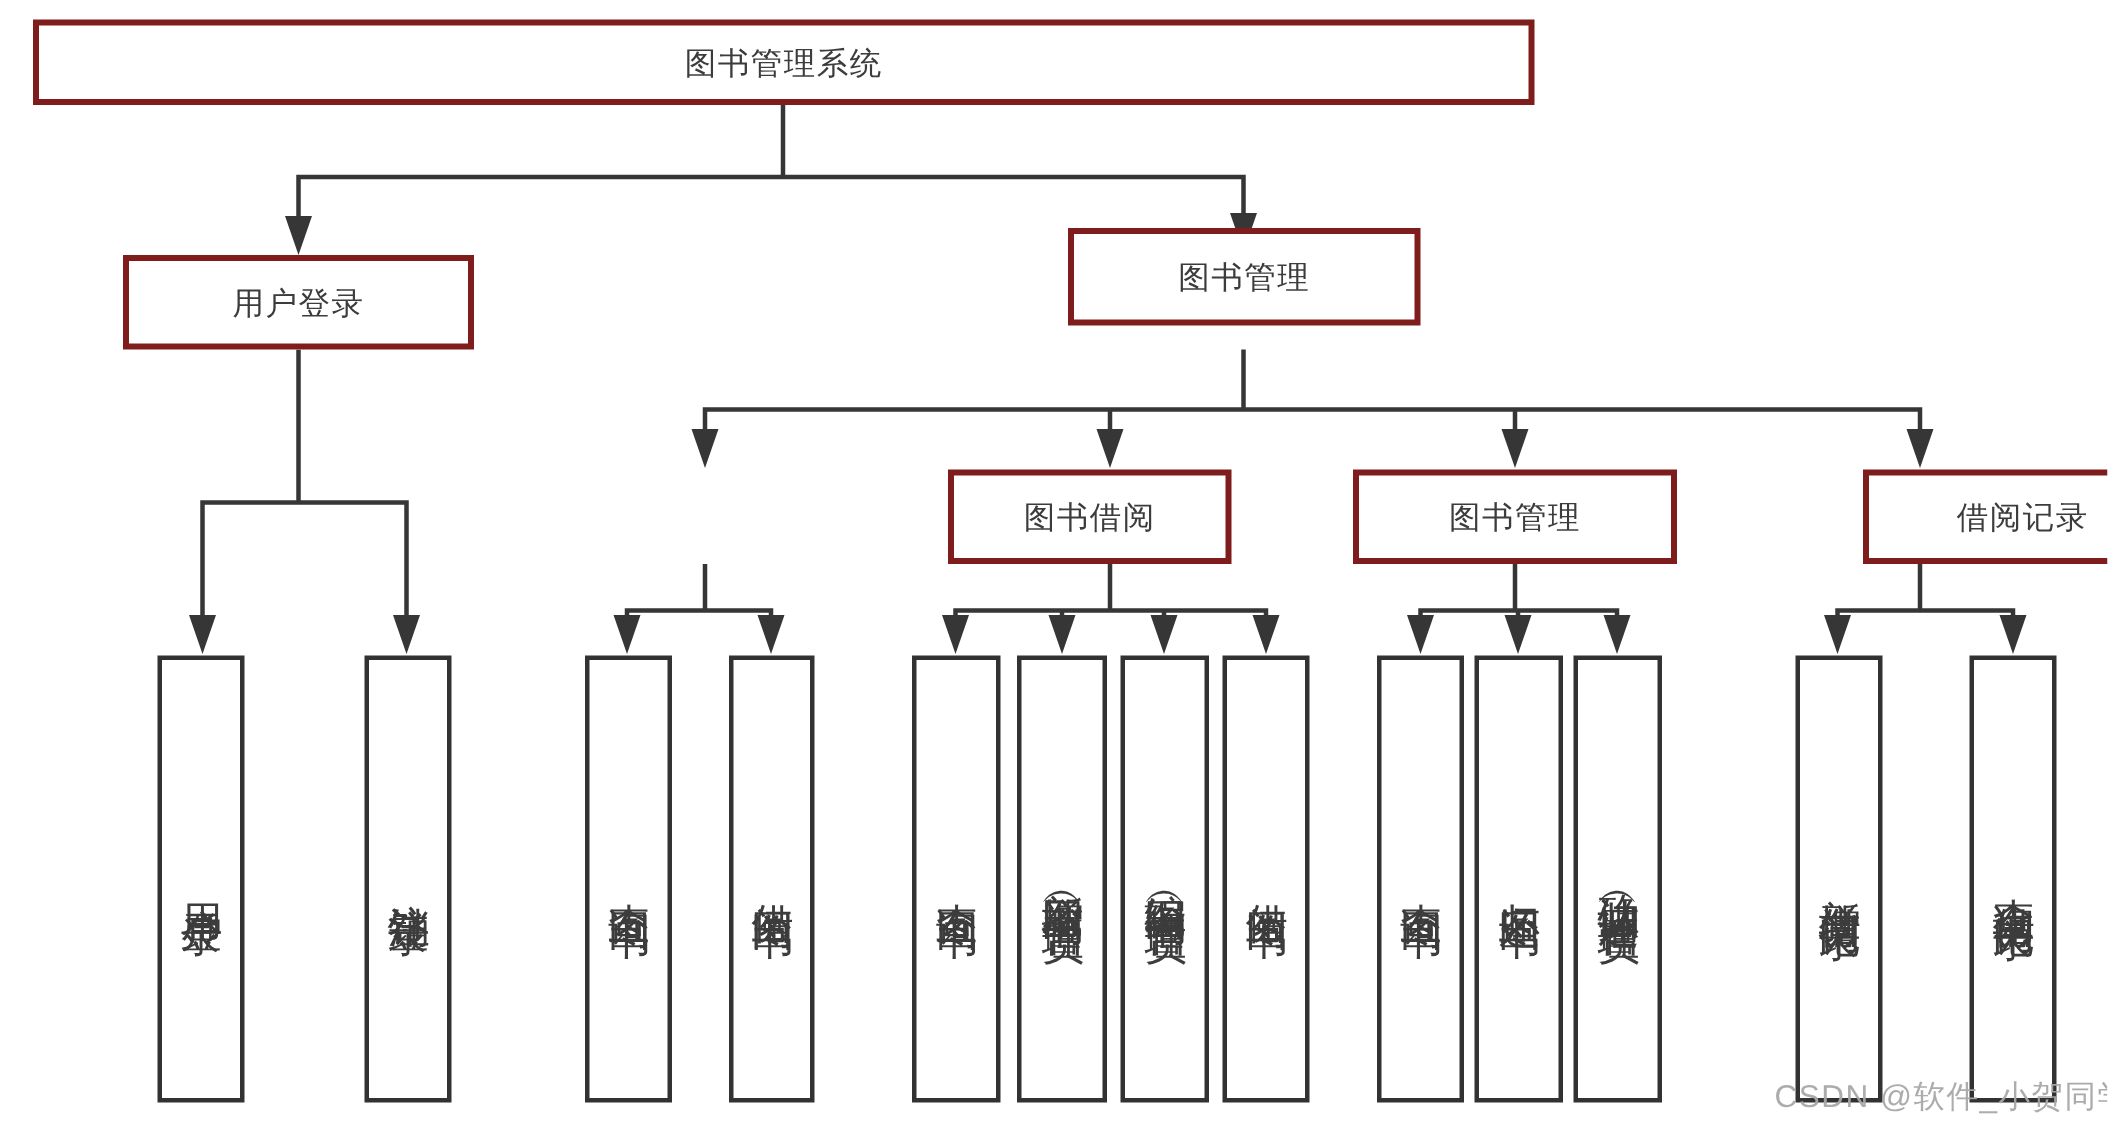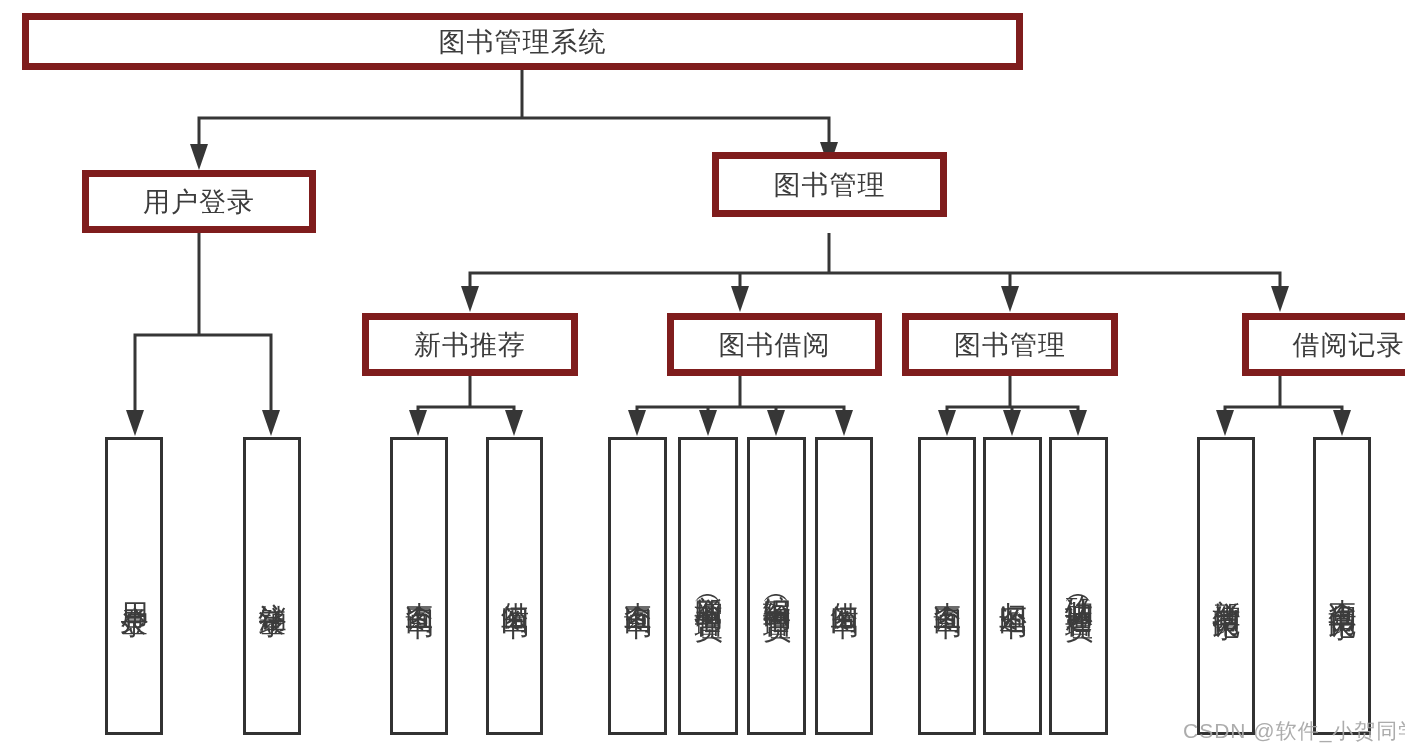--- a/index.html
+++ b/index.html
@@ -8,31 +8,31 @@
     width:1405px;height:747px;
     background:#ffffff;
     font-family:"Liberation Sans", sans-serif;
     overflow:hidden;
   }
   #wires{position:absolute;left:0;top:0;width:1405px;height:747px;}
 
   .node{
     position:absolute;
     box-sizing:border-box;
-    border:7px solid #7f1d1d;
+    border:4px solid #7f1d1d;
     background:#ffffff;
     display:flex;align-items:center;justify-content:center;
-    font-size:27px;letter-spacing:1px;color:#3c3c3c;
+    font-size:21px;letter-spacing:1px;color:#3c3c3c;
     white-space:nowrap;
   }
   .b-root {left:22px;  top:13px;  width:1001px;height:57px;}
   .b-login{left:82px;  top:170px; width:234px; height:63px;}
   .b-mgmt {left:712px; top:152px; width:235px; height:65px;}
   .b-newbooks{left:362px; top:313px;width:216px;height:63px;}
-  .b-borrow  {left:632px; top:313px;width:215px;height:63px;margin-left:35px;}
+  .b-borrow  {left:632px; top:313px;width:189px;height:63px;}
   .b-current {left:902px; top:313px;width:216px;height:63px;}
   .b-records {left:1242px;top:313px;width:213px;height:63px;}
 
   .leaf{
     position:absolute;
     top:437px;height:298px;
     box-sizing:border-box;
     border:3px solid #323232;
     background:#ffffff;
     display:flex;align-items:center;justify-content:center;
@@ -104,21 +104,20 @@
       <use href="#ah" transform="translate(1225,436)"></use>
       <use href="#ah" transform="translate(1342,436)"></use>
     </g>
   </svg>
 
   <div class="node b-root">图书管理系统</div>
 
   <div class="node b-login">用户登录</div>
   <div class="node b-mgmt">图书管理</div>
 
-  <div class="node b-newbooks">新书推荐</div>
   <div class="node b-borrow">图书借阅</div>
   <div class="node b-current">图书管理</div>
   <div class="node b-records">借阅记录</div>
 
   <div class="leaf lf1">用户登录</div>
   <div class="leaf lf2">注销登录</div>
   <div class="leaf lf3">查询图书</div>
   <div class="leaf lf4">借阅图书</div>
   <div class="leaf lf5">查询图书</div>
   <div class="leaf lf6">新增图书（管理员）</div>

